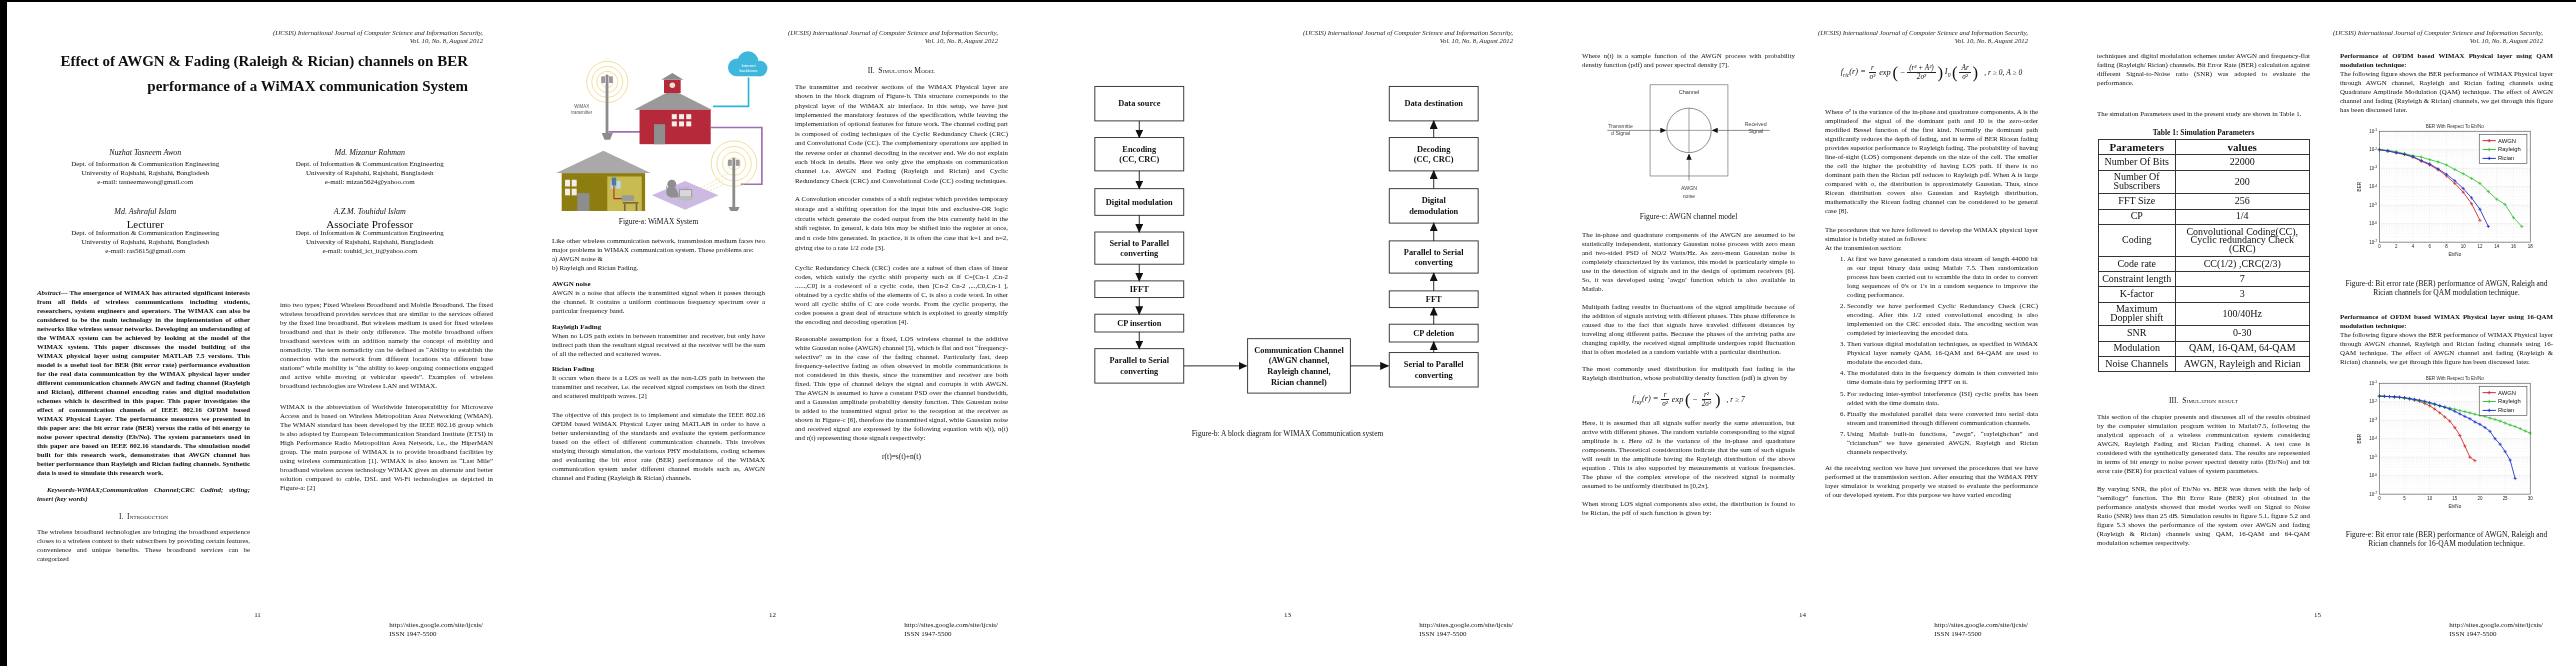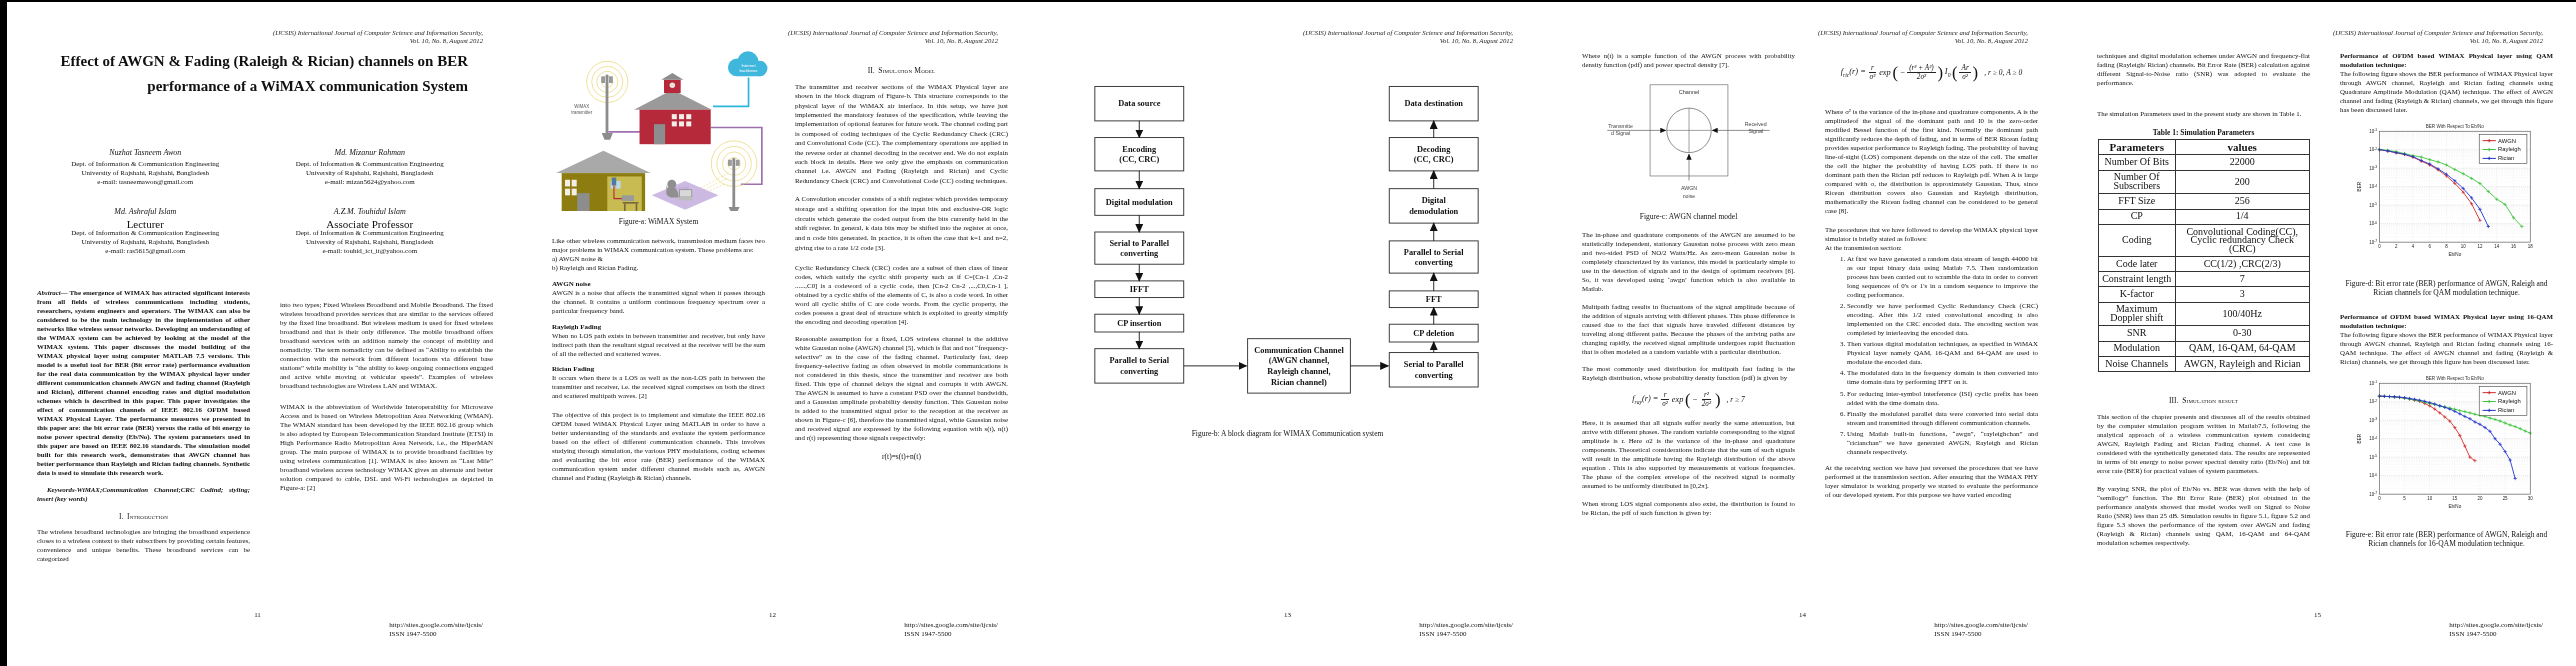--- a/index.html
+++ b/index.html
@@ -504,21 +504,21 @@
               </tr>
               <tr>
                 <td>CP</td>
                 <td>1/4</td>
               </tr>
               <tr>
                 <td>Coding</td>
                 <td>Convolutional Coding(CC), Cyclic redundancy Check (CRC)</td>
               </tr>
               <tr>
-                <td>Code later</td>
+                <td>Code rate</td>
                 <td>CC(1/2) ,CRC(2/3)</td>
               </tr>
               <tr>
                 <td>Constraint length</td>
                 <td>7</td>
               </tr>
               <tr>
                 <td>K-factor</td>
                 <td>3</td>
               </tr>

